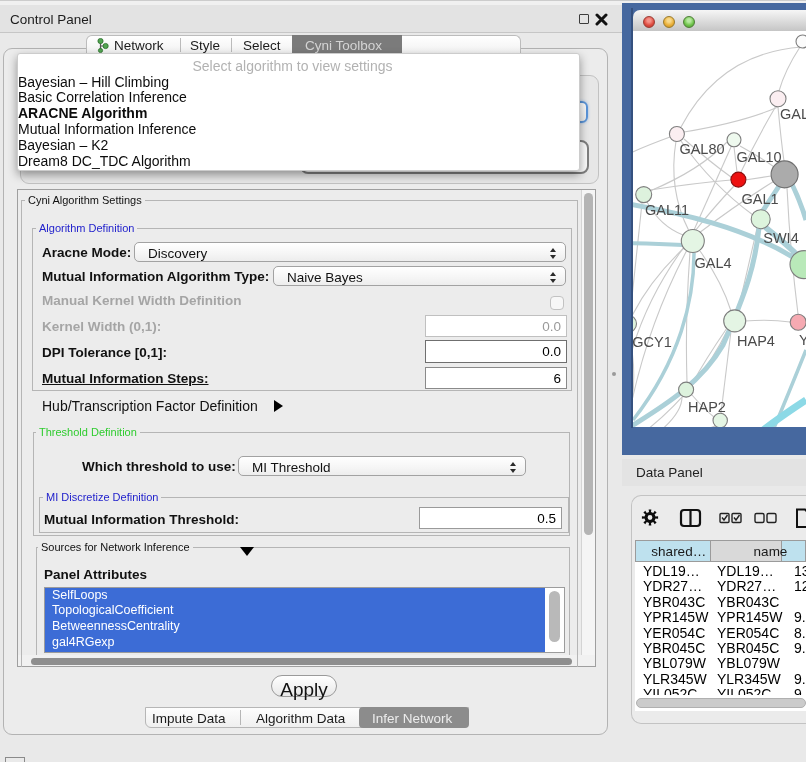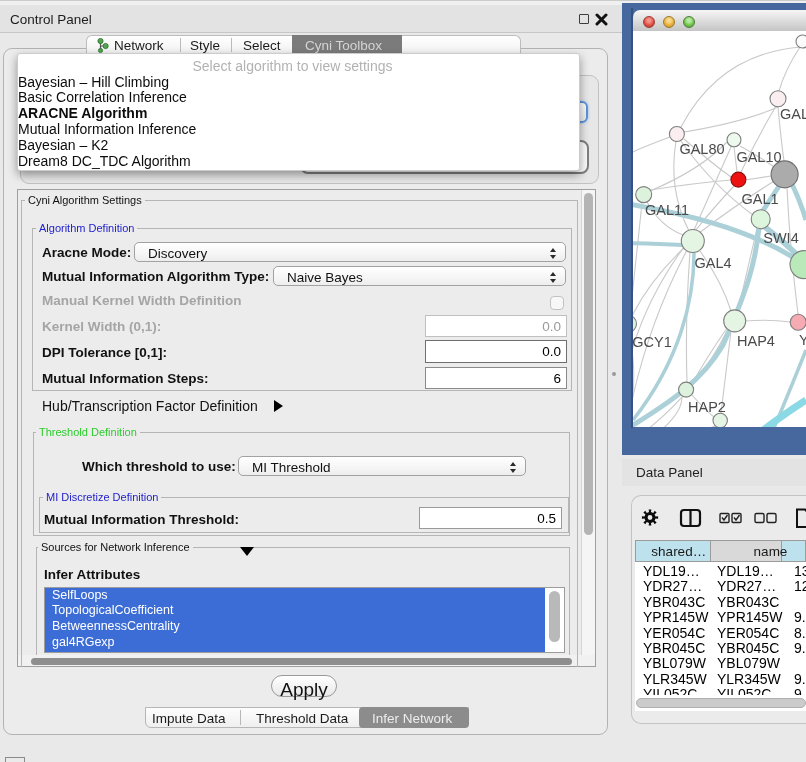--- a/index.html
+++ b/index.html
@@ -83,21 +83,21 @@
       <span class="up"></span>
       <span class="dn"></span>
     </span>
 </div>
 <div class="lbl dlbl" style="left:42px;top:293px;">Manual Kernel Width Definition</div>
 <div class="abs" style="left:550px;top:296px;width:14px;height:14px;background:#f7f7f7;border:1.5px solid #c2c2c2;border-radius:4px;"></div>
 <div class="lbl dlbl" style="left:42px;top:319px;">Kernel Width (0,1):</div>
 <div class="field" style="left:425px;top:315px;width:142px;height:22px;border:1px solid #c0c0c0;color:#9a9a9a;padding:3px 5px 0 0;">0.0</div>
 <div class="lbl" style="left:42px;top:345px;">DPI Tolerance [0,1]:</div>
 <div class="field" style="left:425px;top:340px;width:142px;height:23px;border:1.5px solid #6f6f6f;color:#000;padding:3px 5px 0 0;">0.0</div>
-<div class="lbl" style="left:42px;top:371px;">Mutual Information Steps:</div>
+<div class="lbl" style="left:42px;top:371px;text-decoration:underline;">Mutual Information Steps:</div>
 <div class="field" style="left:425px;top:367px;width:142px;height:22px;border:1px solid #8a8a8a;color:#000;padding:3px 5px 0 0;">6</div>
 
 <div class="abs" style="left:42px;top:398px;font-size:14px;color:#111;white-space:nowrap;">Hub/Transcription Factor Definition</div>
 <div class="abs" style="left:274px;top:400px;width:0;height:0;border-top:6px solid transparent;border-bottom:6px solid transparent;border-left:9px solid #000;"></div>
 
 <div class="abs" style="left:33px;top:432px;width:537px;height:104px;border:1px solid #b5b5b5;"></div>
 <div class="grouptitle" style="left:36px;top:426px;color:#2ecc2e;">Threshold Definition</div>
 <div class="lbl" style="left:82px;top:459px;">Which threshold to use:</div>
 <div class="combo" style="left:238px;top:456px;width:288px;height:20px;">
   <span class="ctext">MI Threshold</span>
@@ -108,34 +108,34 @@
 </div>
 
 <div class="abs" style="left:39px;top:497px;width:530px;height:36px;border:1px solid #b5b5b5;"></div>
 <div class="grouptitle" style="left:43px;top:491px;color:#2222cc;">MI Discretize Definition</div>
 <div class="lbl" style="left:44px;top:512px;">Mutual Information Threshold:</div>
 <div class="field" style="left:419px;top:507px;width:143px;height:22px;border:1px solid #9a9a9a;color:#000;padding:3px 5px 0 0;">0.5</div>
 
 <div class="abs" style="left:36px;top:547px;width:534px;height:108px;border:1px solid #b5b5b5;border-bottom:none;"></div>
 <div class="grouptitle" style="left:38px;top:541px;color:#111;">Sources for Network Inference</div>
 <div class="abs" style="left:240px;top:547px;width:0;height:0;border-left:7.5px solid transparent;border-right:7.5px solid transparent;border-top:9px solid #000;"></div>
-<div class="lbl" style="left:44px;top:567px;">Infer Attributes</div>
+<div class="lbl" style="left:44px;top:567px;">Panel Attributes</div>
 
 <div class="abs" style="left:44px;top:587px;width:521px;height:66px;background:#ffffff;border:1px solid #9c9c9c;"></div>
 <div class="abs" style="left:45px;top:588px;width:500px;height:64px;background:#3c6cd6;"></div>
 <div class="abs" style="left:52px;top:587.5px;font-size:12.5px;color:#fff;line-height:15.9px;">SelfLoops<br>TopologicalCoefficient<br>BetweennessCentrality<br>gal4RGexp</div>
 <div class="abs" style="left:549px;top:591px;width:11px;height:51px;background:#b9b9b9;border-radius:5.5px;"></div>
 
 <div class="abs" style="left:271px;top:675px;width:66px;height:22px;border:1px solid #9a9a9a;border-radius:11px;background:linear-gradient(#ffffff,#e8e8e8);text-align:center;font-size:19px;color:#111;padding-top:3px;">Apply</div>
 
 <div class="abs" style="left:145px;top:707px;width:324px;height:21px;background:linear-gradient(#fdfdfd,#efefef);border:1px solid #b6b6b6;border-radius:0 0 6px 6px;"></div>
 <div class="abs" style="left:240px;top:710px;width:1px;height:15px;background:#b6b6b6;"></div>
 <div class="abs" style="left:359px;top:707px;width:110px;height:21px;background:#8c8c8c;border-radius:4px;"></div>
 <div class="abs" style="left:152px;top:711px;width:176px;font-size:13.5px;color:#1b1b1b;">Impute Data</div>
-<div class="abs" style="left:256px;top:711px;font-size:13.5px;color:#1b1b1b;">Threshold Data</div>
+<div class="abs" style="left:256px;top:711px;font-size:13.5px;color:#1b1b1b;">Algorithm Data</div>
 <div class="abs" style="left:372px;top:711px;font-size:13.5px;color:#ececec;">Infer Network</div>
 
 <div class="abs" style="left:5px;top:757px;width:20px;height:14px;background:#eaeaea;border:1.5px solid #8a8a8a;"></div>
 
 <div class="abs" style="left:17px;top:53px;width:563px;height:118px;background:#ffffff;border:1px solid #cccccc;border-radius:3px;box-shadow:0 4px 10px rgba(0,0,0,0.38);z-index:20;"></div>
 <div class="abs" style="left:17px;top:58px;width:551px;text-align:center;font-size:14px;color:#b2b2b2;z-index:21;">Select algorithm to view settings</div>
 <div class="abs" style="left:18px;top:74.5px;font-size:14px;color:#0c0c0c;line-height:15.95px;z-index:21;">Bayesian – Hill Climbing<br>Basic Correlation Inference<br><span class="bold">ARACNE Algorithm</span><br>Mutual Information Inference<br>Bayesian – K2<br>Dream8 DC_TDC Algorithm</div>
 
 <div class="abs" style="left:612px;top:372px;width:4px;height:4px;border-radius:50%;background:#9a9a9a;"></div>
 

